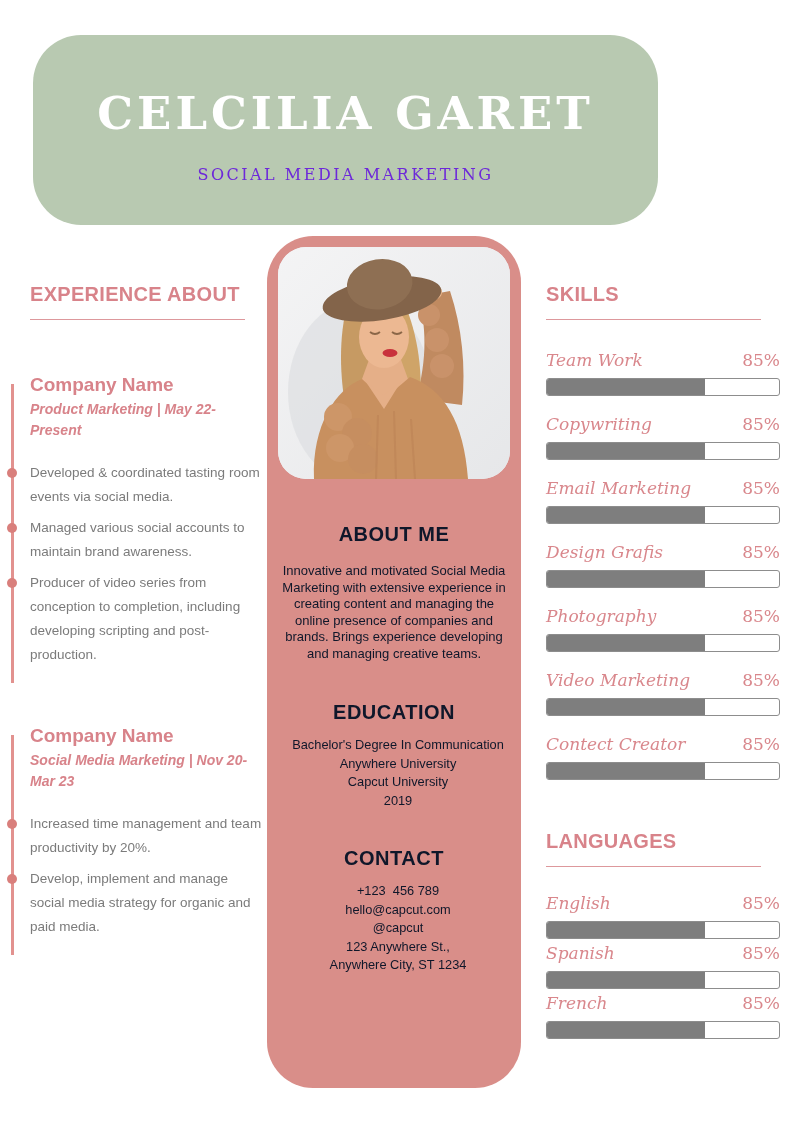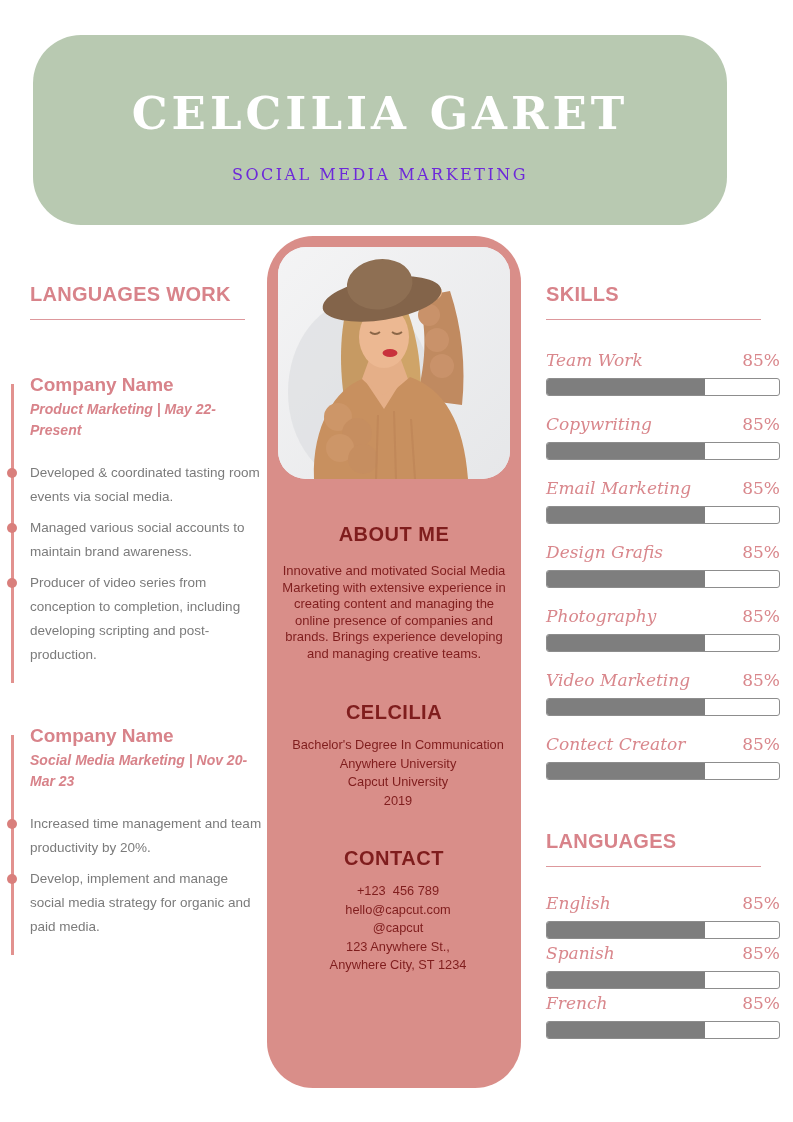--- a/index.html
+++ b/index.html
@@ -3,21 +3,21 @@
 <meta charset="utf-8">
 <style>
   html,body { margin:0; padding:0; background:#ffffff; }
   .page {
     position:relative; width:793px; height:1122px; background:#ffffff;
     overflow:hidden; font-family:"Liberation Sans", sans-serif;
   }
 
   
   .banner {
-    position:absolute; left:33px; top:35px; width:694px; height:190px;
+    position:absolute; left:33px; top:35px; width:625px; height:190px;
     background:#b8c9b1; border-radius:48px; text-align:center; color:#ffffff;
   }
   .banner .name {
     padding-top:52px; font-family:"DejaVu Serif", serif; font-weight:700;
     font-size:45px; letter-spacing:4px; line-height:1.2;
   }
   .banner .role {
     margin-top:24px; font-family:"DejaVu Serif", serif; font-size:16px;
     letter-spacing:2.5px; color:#6d28d9;
   }
@@ -45,21 +45,21 @@
   }
   .bullets li { position:relative; margin-bottom:7px; }
   .bullets li::before {
     content:""; position:absolute; left:-23.5px; top:7px;
     width:10px; height:10px; border-radius:50%; background:#d97f7c;
   }
 
   
   .card {
     position:absolute; left:267px; top:236px; width:254px; height:852px;
-    background:#d98e89; border-radius:46px; text-align:center; color:#7f1d1d;
+    background:#d98e89; border-radius:46px; text-align:center; color:#0f172a;
   }
   .photo {
     margin:11px auto 0; width:232px; height:232px; border-radius:28px;
     overflow:hidden; background:#eff0f2;
   }
   .card-h { font-size:20px; font-weight:800; letter-spacing:0.5px; }
   .about-h   { margin-top:44px; }
   .about-text{ margin:17px auto 0; width:224px; font-size:13px; line-height:16.5px; }
   .edu-h     { margin-top:39px; }
   .contact-h { margin-top:37px; }
@@ -88,21 +88,21 @@
 <body>
 
 <div class="page">
 
   <div class="banner">
     <div class="name">CELCILIA GARET</div>
     <div class="role">SOCIAL MEDIA MARKETING</div>
   </div>
 
   <div class="left-col">
-    <div class="sec-title">LANGUAGES WORK</div>
+    <div class="sec-title">EXPERIENCE ABOUT</div>
     <hr class="sec-rule">
 
     <div class="job">
       <div class="company">Company Name</div>
       <div class="meta">Product Marketing | May 22-Present</div>
       <ul class="bullets">
         <li>Developed &amp; coordinated tasting room events via social media.</li>
         <li>Managed various social accounts to maintain brand awareness.</li>
         <li>Producer of video series from conception to completion, including developing scripting and post-production.</li>
       </ul>
@@ -159,21 +159,21 @@
         <circle cx="79" cy="186" r="15" fill="#c68e60"></circle>
         <circle cx="62" cy="201" r="14" fill="#cd9668"></circle>
         <circle cx="85" cy="212" r="15" fill="#c68e60"></circle>
         <path d="M100,168 L98,232 M116,164 L118,232 M133,172 L137,232" stroke="#b97f54" stroke-width="2" opacity="0.5" fill="none"></path>
       </svg>
     </div>
 
     <div class="card-h about-h">ABOUT ME</div>
     <div class="about-text">Innovative and motivated Social Media Marketing with extensive experience in creating content and managing the online presence of companies and brands. Brings experience developing and managing creative teams.</div>
 
-    <div class="card-h edu-h">CELCILIA</div>
+    <div class="card-h edu-h">EDUCATION</div>
     <div class="card-lines">
       <div>Bachelor's Degree In Communication</div>
       <div>Anywhere University</div>
       <div>Capcut University</div>
       <div>2019</div>
     </div>
 
     <div class="card-h contact-h">CONTACT</div>
     <div class="card-lines">
       <div>+123  456 789</div>

